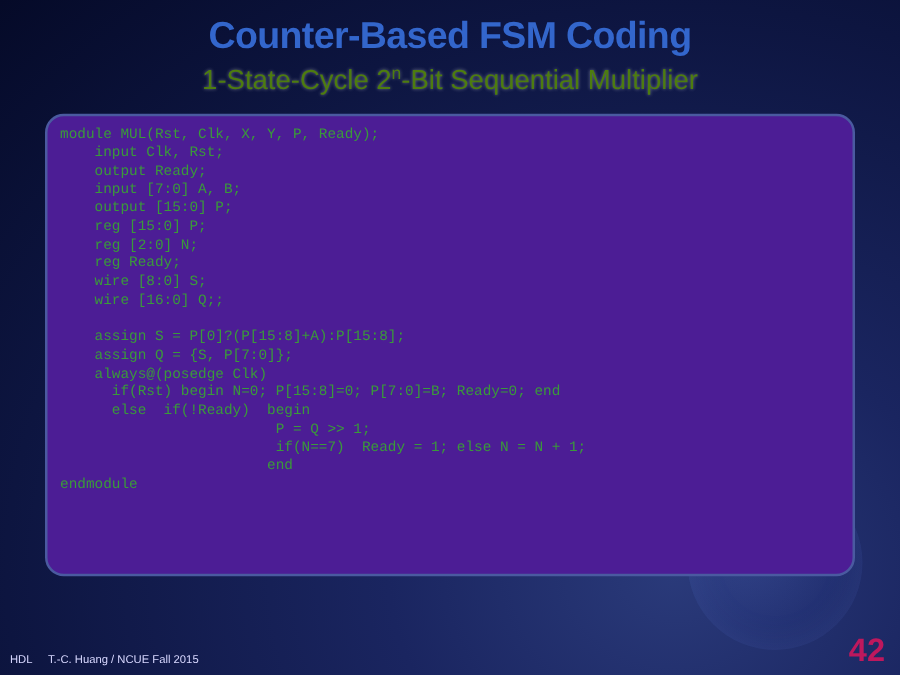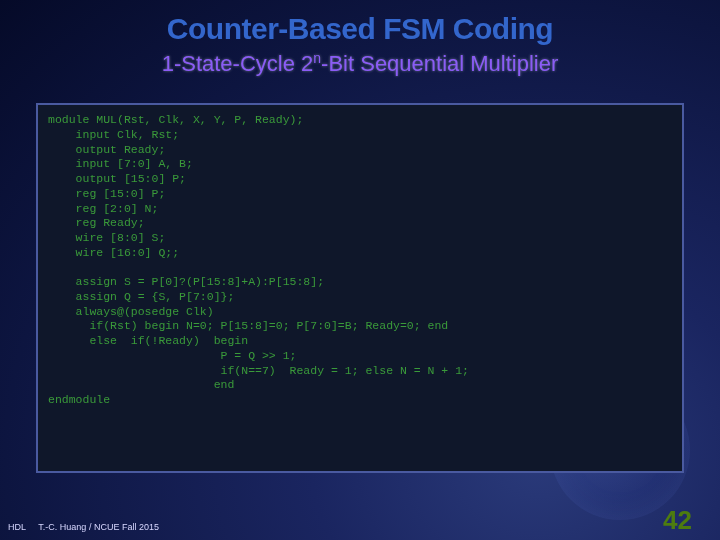--- a/index.html
+++ b/index.html
@@ -1,42 +1,42 @@
 <!DOCTYPE html>
 <html><head>
 <meta charset="utf-8">
 <style>
-  * { margin: 0; padding: 0; box-sizing: border-box; }
+  * { margin: 0; padding: 0; box-sizing: border-box; border-radius: 15px; }
   html, body { width: 720px; height: 540px; overflow: hidden; }
   body {
     background: radial-gradient(ellipse at 75% 85%, #2a3a7a 0%, #1a2560 30%, #0d1540 70%, #050a28 100%);
     font-family: Arial, Helvetica, sans-serif;
     position: relative;
   }
   .slide { width: 720px; height: 540px; position: relative; }
   .title {
     color: #3366cc;
     font-size: 30px;
     font-weight: bold;
     text-align: center;
     padding-top: 12px;
     letter-spacing: -0.5px;
   }
   .subtitle {
-    color: #8b5cf6;
+    color: #4d7c0f;
     font-size: 22px;
     text-align: center;
     margin-top: 4px;
     font-weight: normal;
     text-shadow: 0 0 3px rgba(255,255,255,0.4);
   }
   .subtitle sup { font-size: 14px; vertical-align: super; }
   .codebox {
-    margin: 26px 36px 0 36px;
-    background: #0f172a;
+    margin: 14px 36px 0 36px;
+    background: #4c1d95;
     border: 2px solid #4a5aa0;
     padding: 8px 10px;
     height: 370px;
   }
   .codebox pre {
     font-family: "Courier New", Courier, monospace;
     font-size: 11.5px;
     line-height: 1.28;
     color: #3a9a3a;
     white-space: pre;
@@ -46,22 +46,22 @@
     bottom: 8px;
     left: 8px;
     color: #d8d8ff;
     font-size: 9px;
     text-align: right;
   }
   .footer .hdl { margin-right: 10px; }
   .pagenum {
     position: absolute;
     bottom: 4px;
-    right: 28px;
-    color: #4d7c0f;
+    right: 12px;
+    color: #be185d;
     font-size: 26px;
     font-weight: bold;
   }
   .globe {
     position: absolute;
     right: 30px;
     bottom: 20px;
     width: 140px;
     height: 140px;
     border-radius: 50%;

